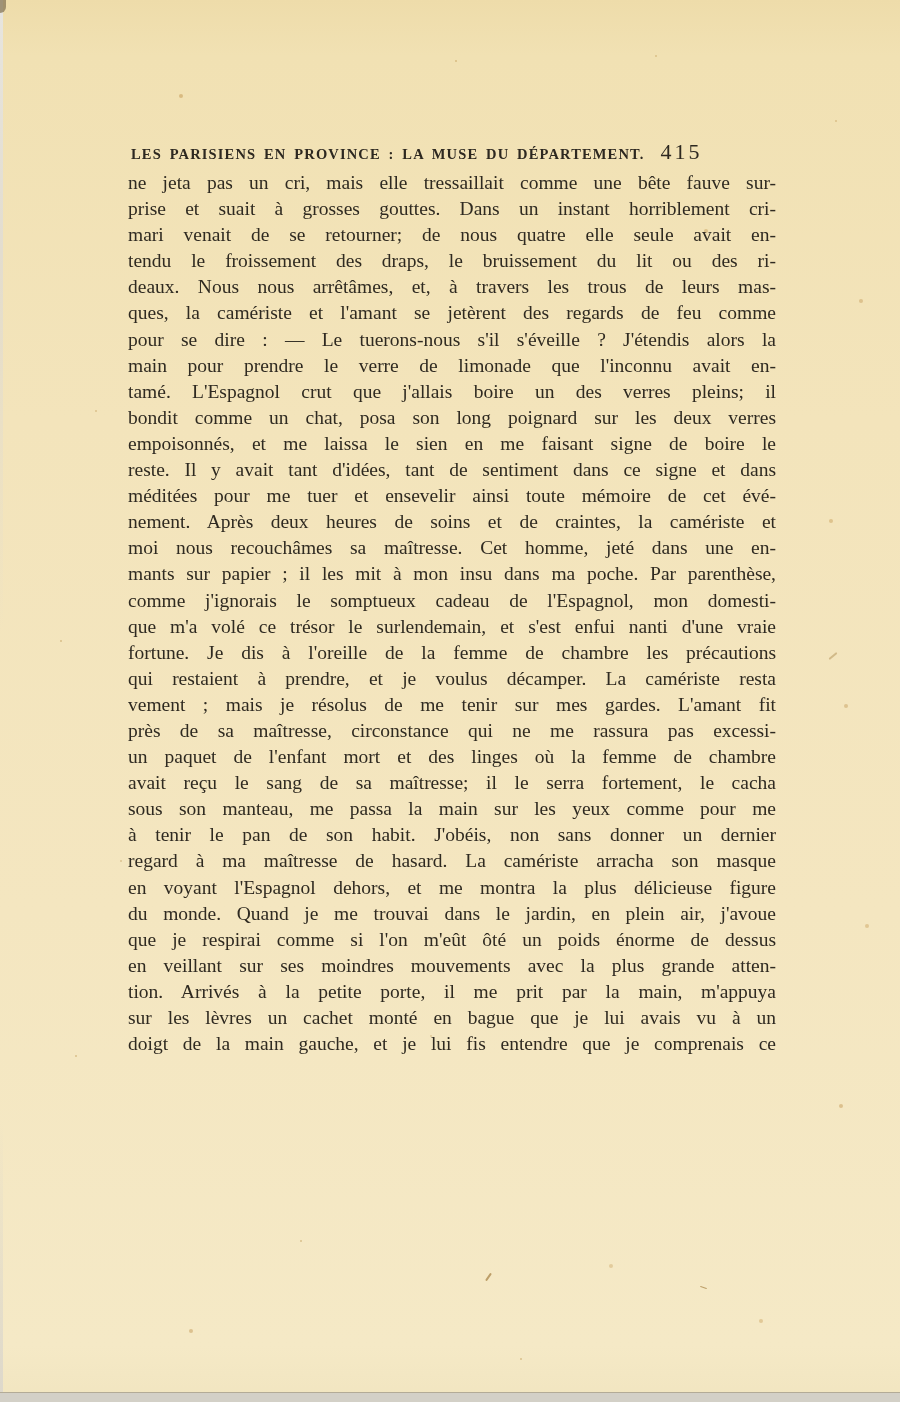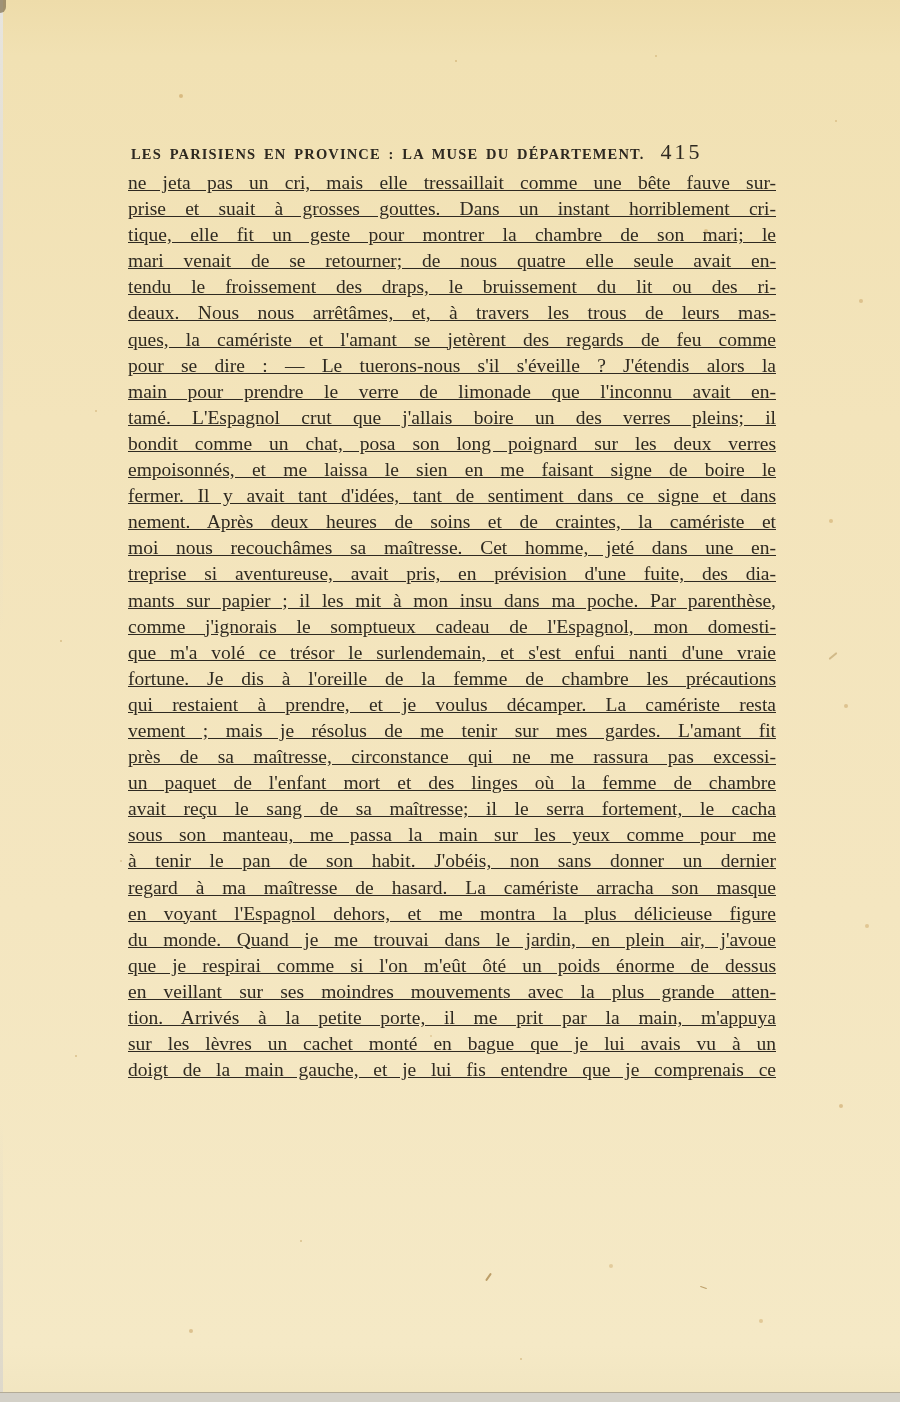--- a/index.html
+++ b/index.html
@@ -76,21 +76,20 @@
     position:absolute;left:128px;top:170px;width:648px;
   }
   .ln{
     font-size:19.5px;
     line-height:26.1px;
     text-align:justify;
     text-align-last:justify;
     white-space:normal;
     word-spacing:1px;
     color:#2f2a21;
-    text-decoration:underline;
   }
 </style>
 </head>
 <body>
 
 <div class="scan">
 
   <div class="edge-left"></div>
   <div class="corner-notch"></div>
   <div class="edge-bottom"></div>
@@ -99,34 +98,33 @@
   <div class="fiber fiber-2"></div>
   <div class="fiber fiber-3"></div>
 
   <div class="header">
     <span class="running-title">LES PARISIENS EN PROVINCE : LA MUSE DU DÉPARTEMENT.</span><span class="page-number">415</span>
   </div>
 
   <div class="body-text">
     <div class="ln">ne jeta pas un cri, mais elle tressaillait comme une bête fauve sur-</div>
     <div class="ln">prise et suait à grosses gouttes. Dans un instant horriblement cri-</div>
-    <div class="ln">tique, elle fit un geste pour montrer la chambre de son mari; le</div>
     <div class="ln">mari venait de se retourner; de nous quatre elle seule avait en-</div>
     <div class="ln">tendu le froissement des draps, le bruissement du lit ou des ri-</div>
     <div class="ln">deaux. Nous nous arrêtâmes, et, à travers les trous de leurs mas-</div>
     <div class="ln">ques, la camériste et l'amant se jetèrent des regards de feu comme</div>
     <div class="ln">pour se dire : — Le tuerons-nous s'il s'éveille ? J'étendis alors la</div>
     <div class="ln">main pour prendre le verre de limonade que l'inconnu avait en-</div>
     <div class="ln">tamé. L'Espagnol crut que j'allais boire un des verres pleins; il</div>
     <div class="ln">bondit comme un chat, posa son long poignard sur les deux verres</div>
     <div class="ln">empoisonnés, et me laissa le sien en me faisant signe de boire le</div>
-    <div class="ln">fermer. Il y avait tant d'idées, tant de sentiment dans ce signe et dans</div>
+    <div class="ln">reste. Il y avait tant d'idées, tant de sentiment dans ce signe et dans</div>
+    <div class="ln">méditées pour me tuer et ensevelir ainsi toute mémoire de cet évé-</div>
     <div class="ln">nement. Après deux heures de soins et de craintes, la camériste et</div>
     <div class="ln">moi nous recouchâmes sa maîtresse. Cet homme, jeté dans une en-</div>
-    <div class="ln">treprise si aventureuse, avait pris, en prévision d'une fuite, des dia-</div>
     <div class="ln">mants sur papier ; il les mit à mon insu dans ma poche. Par parenthèse,</div>
     <div class="ln">comme j'ignorais le somptueux cadeau de l'Espagnol, mon domesti-</div>
     <div class="ln">que m'a volé ce trésor le surlendemain, et s'est enfui nanti d'une vraie</div>
     <div class="ln">fortune. Je dis à l'oreille de la femme de chambre les précautions</div>
     <div class="ln">qui restaient à prendre, et je voulus décamper. La camériste resta</div>
     <div class="ln">vement ; mais je résolus de me tenir sur mes gardes. L'amant fit</div>
     <div class="ln">près de sa maîtresse, circonstance qui ne me rassura pas excessi-</div>
     <div class="ln">un paquet de l'enfant mort et des linges où la femme de chambre</div>
     <div class="ln">avait reçu le sang de sa maîtresse; il le serra fortement, le cacha</div>
     <div class="ln">sous son manteau, me passa la main sur les yeux comme pour me</div>

